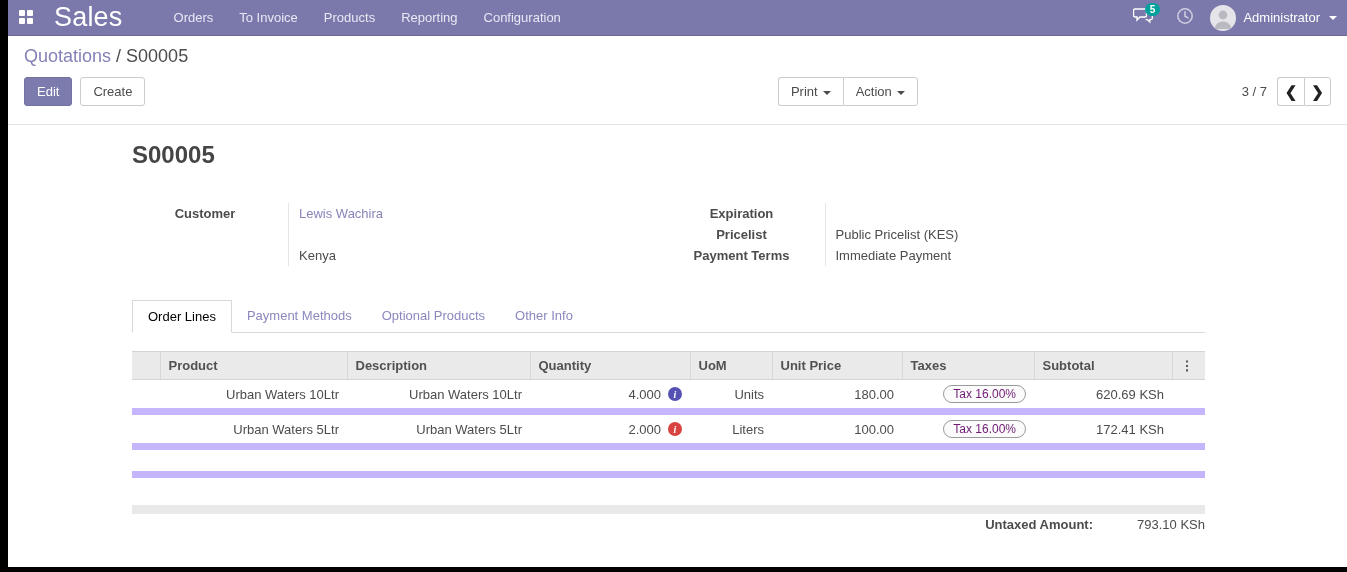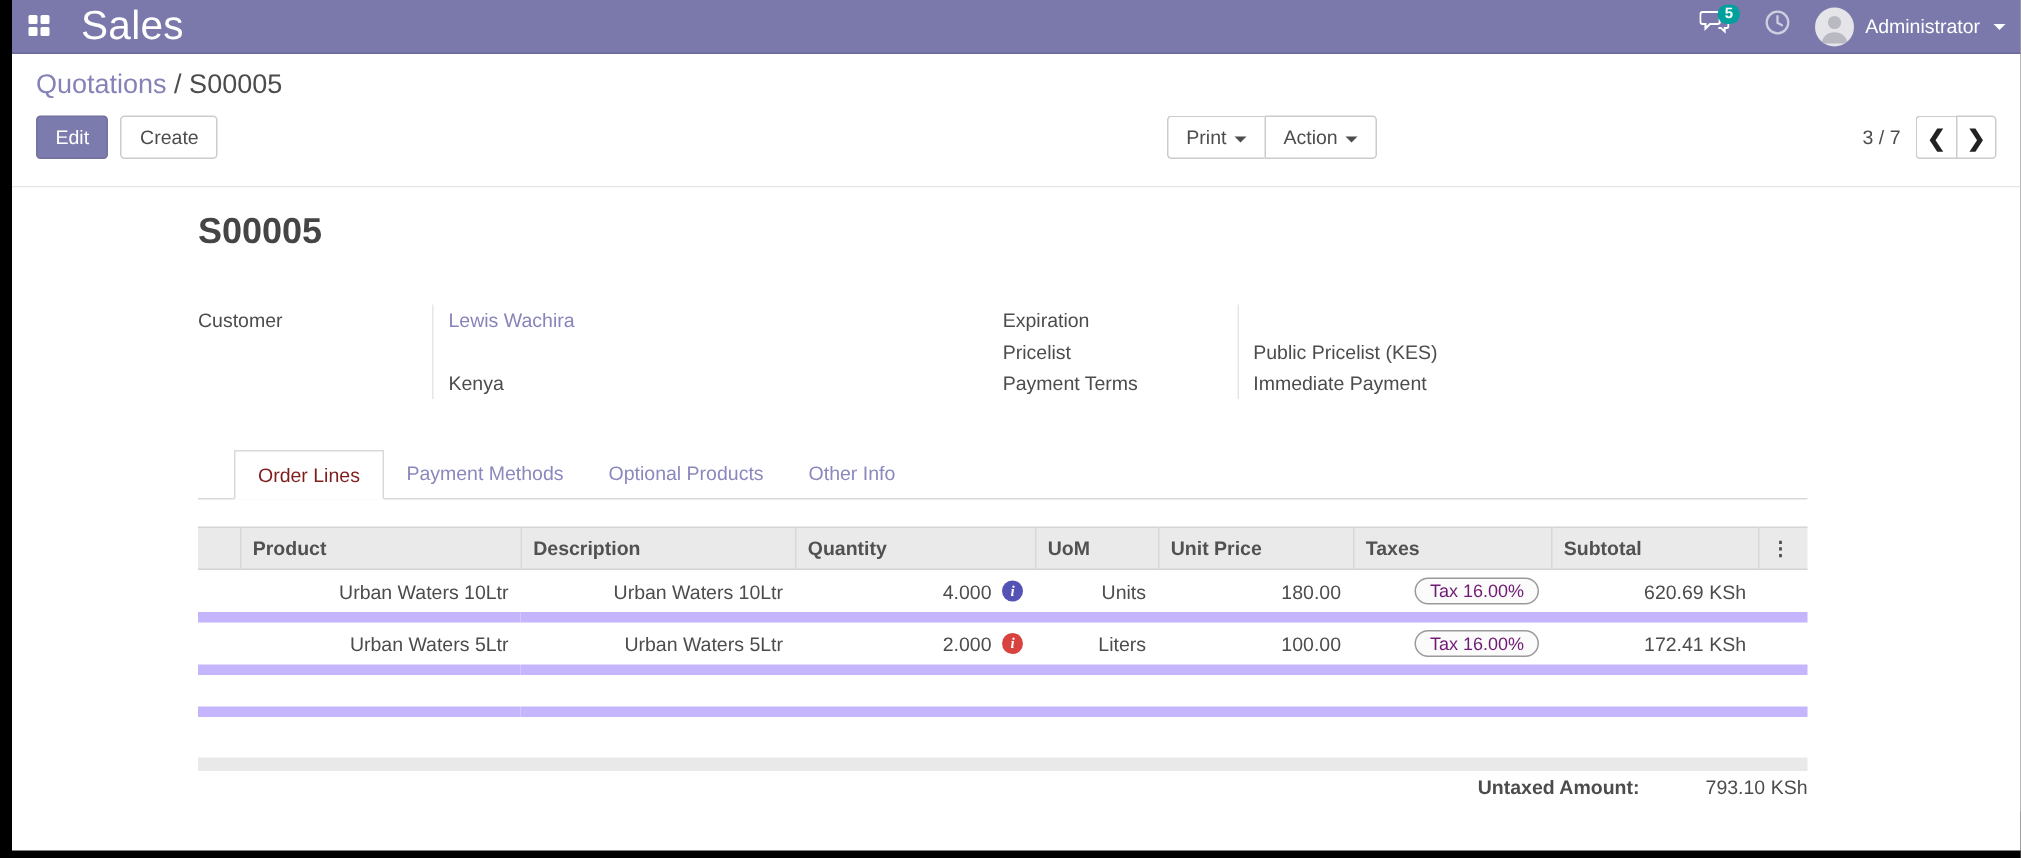--- a/index.html
+++ b/index.html
@@ -53,29 +53,29 @@
   .pager-btn:first-child { border-radius:3px 0 0 3px; border-right-width:0; }
   .pager-btn:last-child { border-radius:0 3px 3px 0; }
 
   
   .form-area { background:#fff; }
   .sheet { width:1073px; margin-left:124px; padding-top:16px; }
   .sheet-title { font-size:24px; font-weight:bold; color:#454545; margin-bottom:34px; }
 
   .field-groups { display:flex; margin-bottom:34px; }
   .field-col { width:50%; display:grid; grid-template-columns:156px 1fr; }
-  .f-label { font-size:13px; font-weight:normal; color:#4c4c4c; padding:3px 10px 3px 0; }
+  .f-label { font-size:13px; font-weight:bold; color:#4c4c4c; padding:3px 10px 3px 0;text-align:center; }
   .f-value { font-size:13px; color:#4c4c4c; padding:3px 0 3px 10px; border-left:1px solid #e6e6e6; min-height:20px; }
   .f-value.link { color:#8784ba; cursor:pointer; }
   .col2 .f-label { padding-left:0; }
 
   
   .tabs { display:flex; border-bottom:1px solid #d9d9d9; }
   .tab { font-size:13px; padding:8px 15px; color:#8a88bd; cursor:pointer; margin-bottom:-1px; }
-  .tab.active { color:#7f1d1d; background:#fff; border:1px solid #d9d9d9; border-bottom:1px solid #fff;margin-left:24px; }
+  .tab.active { color:#000000; background:#fff; border:1px solid #d9d9d9; border-bottom:1px solid #fff; }
 
   
   .lines-table { width:100%; border-collapse:collapse; table-layout:fixed; margin-top:18px; font-size:13px; }
   .lines-table th { background:#eaeaea; font-weight:bold; color:#515151; text-align:left;
       padding:5px 8px; border-top:1px solid #d4d4d4; border-bottom:1px solid #d4d4d4; height:28px; }
   .lines-table th + th { border-left:1px solid #d8d8d8;margin-top:32px; }
   .lines-table td { padding:5px 8px; border-bottom:7px solid #c4b5fd; height:28px; color:#4c4c4c;text-align:right; }
   .num { text-align:right; }
   .qty-cell { display:flex; justify-content:flex-end; align-items:center; gap:7px; }
   .info-dot { width:14px; height:14px; border-radius:50%; color:#fff; font-size:10px; font-weight:bold;
@@ -100,20 +100,27 @@
   <div class="navbar">
     <div class="apps-btn">
       <div class="apps-grid">
           <span></span>
           <span></span>
           <span></span>
           <span></span>
         </div>
     </div>
     <div class="brand">Sales</div>
+    <div class="nav-menu">
+      <div class="nav-item">Orders</div>
+      <div class="nav-item">To Invoice</div>
+      <div class="nav-item">Products</div>
+      <div class="nav-item">Reporting</div>
+      <div class="nav-item">Configuration</div>
+    </div>
     <div class="nav-spacer"></div>
     <div class="nav-right">
       <div class="icon-btn">
         <span>
           <svg width="20" height="16" viewBox="0 0 20 16">
             <path d="M2 1 h10 a1.5 1.5 0 0 1 1.5 1.5 v5 a1.5 1.5 0 0 1 -1.5 1.5 h-5 l-3 3 v-3 h-2 a1.5 1.5 0 0 1 -1.5 -1.5 v-5 A1.5 1.5 0 0 1 2 1 z" fill="none" stroke="#ffffff" stroke-width="1.4"></path>
             <path d="M15 5 h3 a1.3 1.3 0 0 1 1.3 1.3 v4 a1.3 1.3 0 0 1 -1.3 1.3 h-1.2 v2.4 l-2.6 -2.4 h-1.6" fill="none" stroke="#ffffff" stroke-width="1.3"></path>
           </svg>
         </span>
         <span class="badge">5</span>

